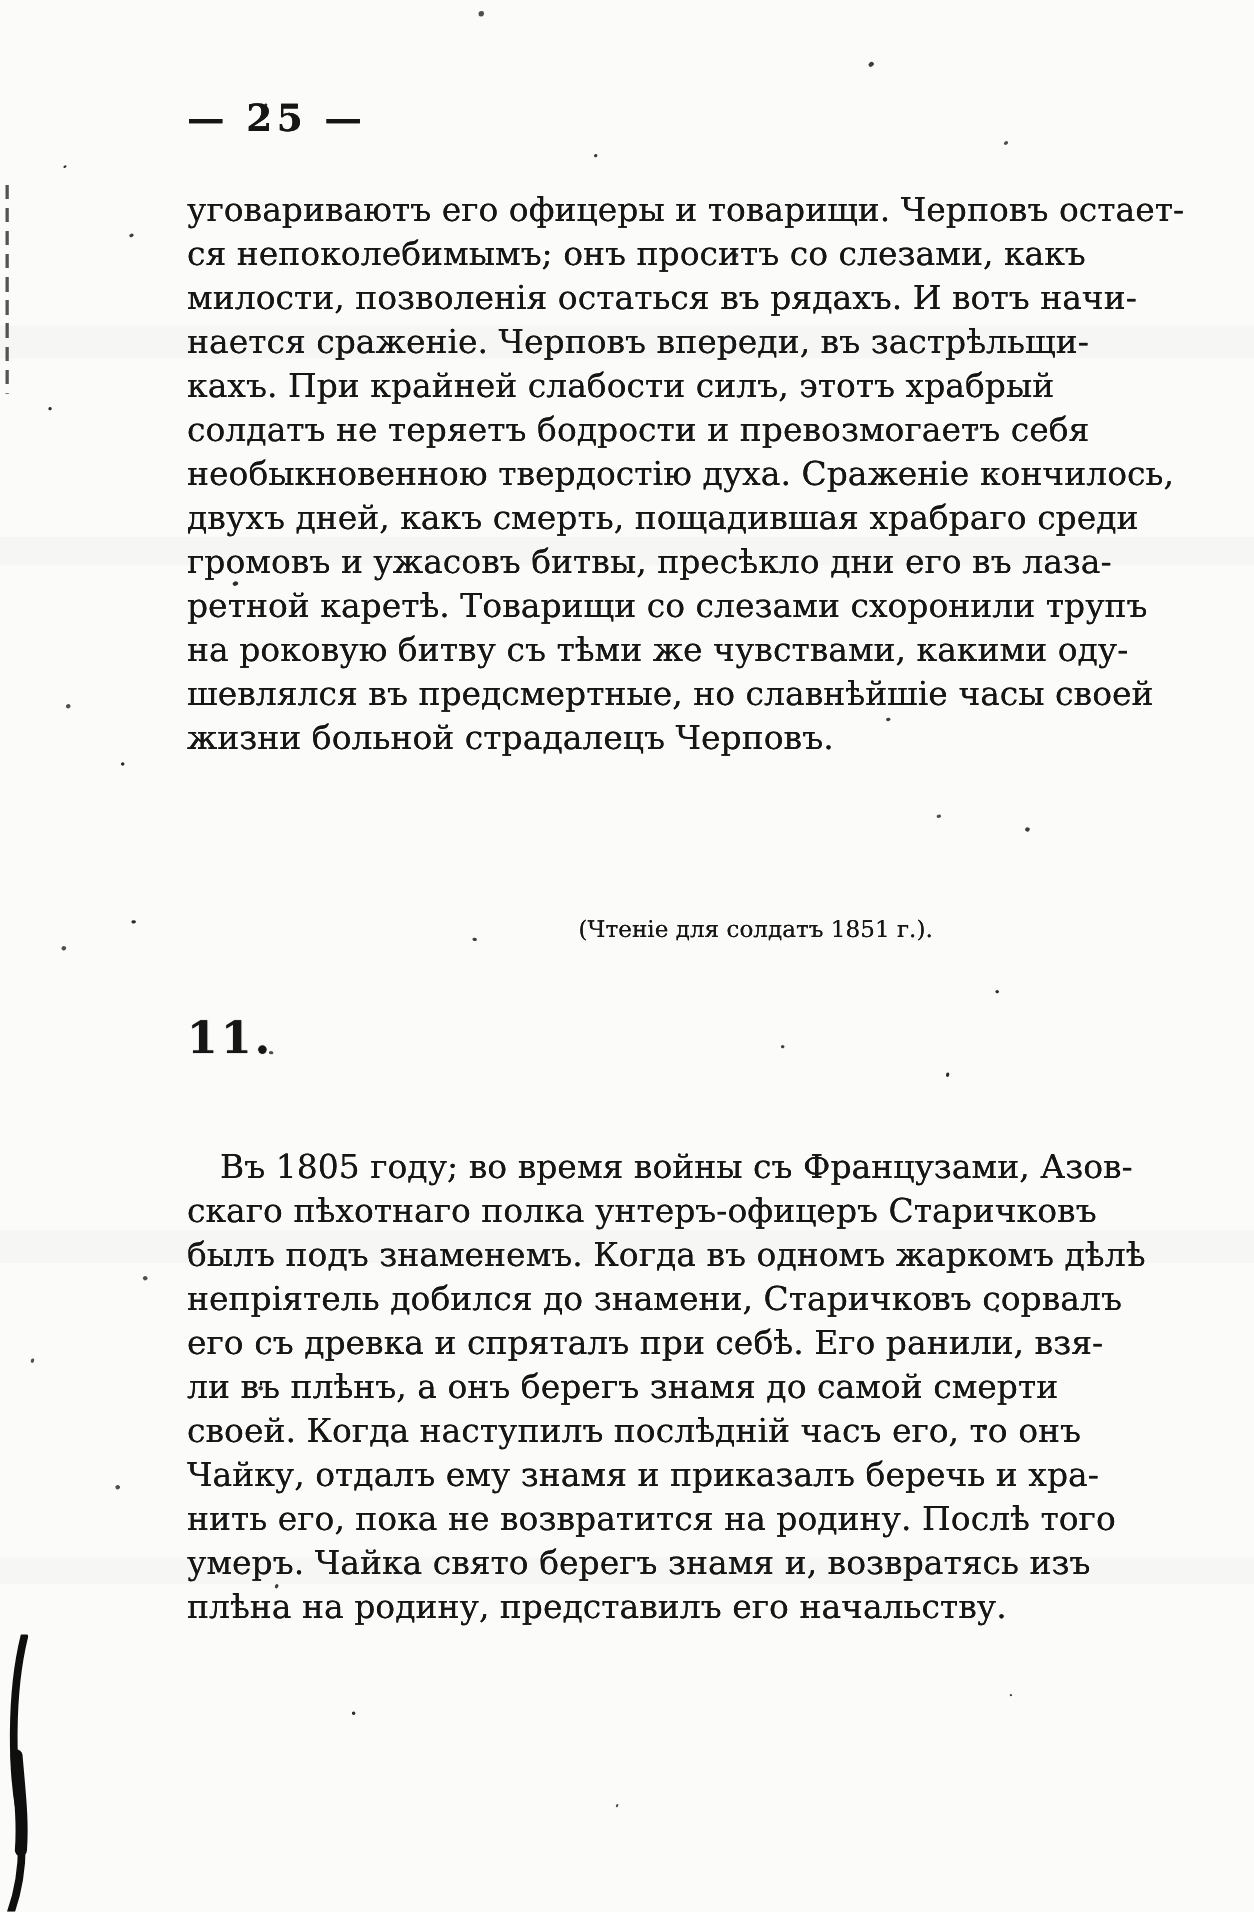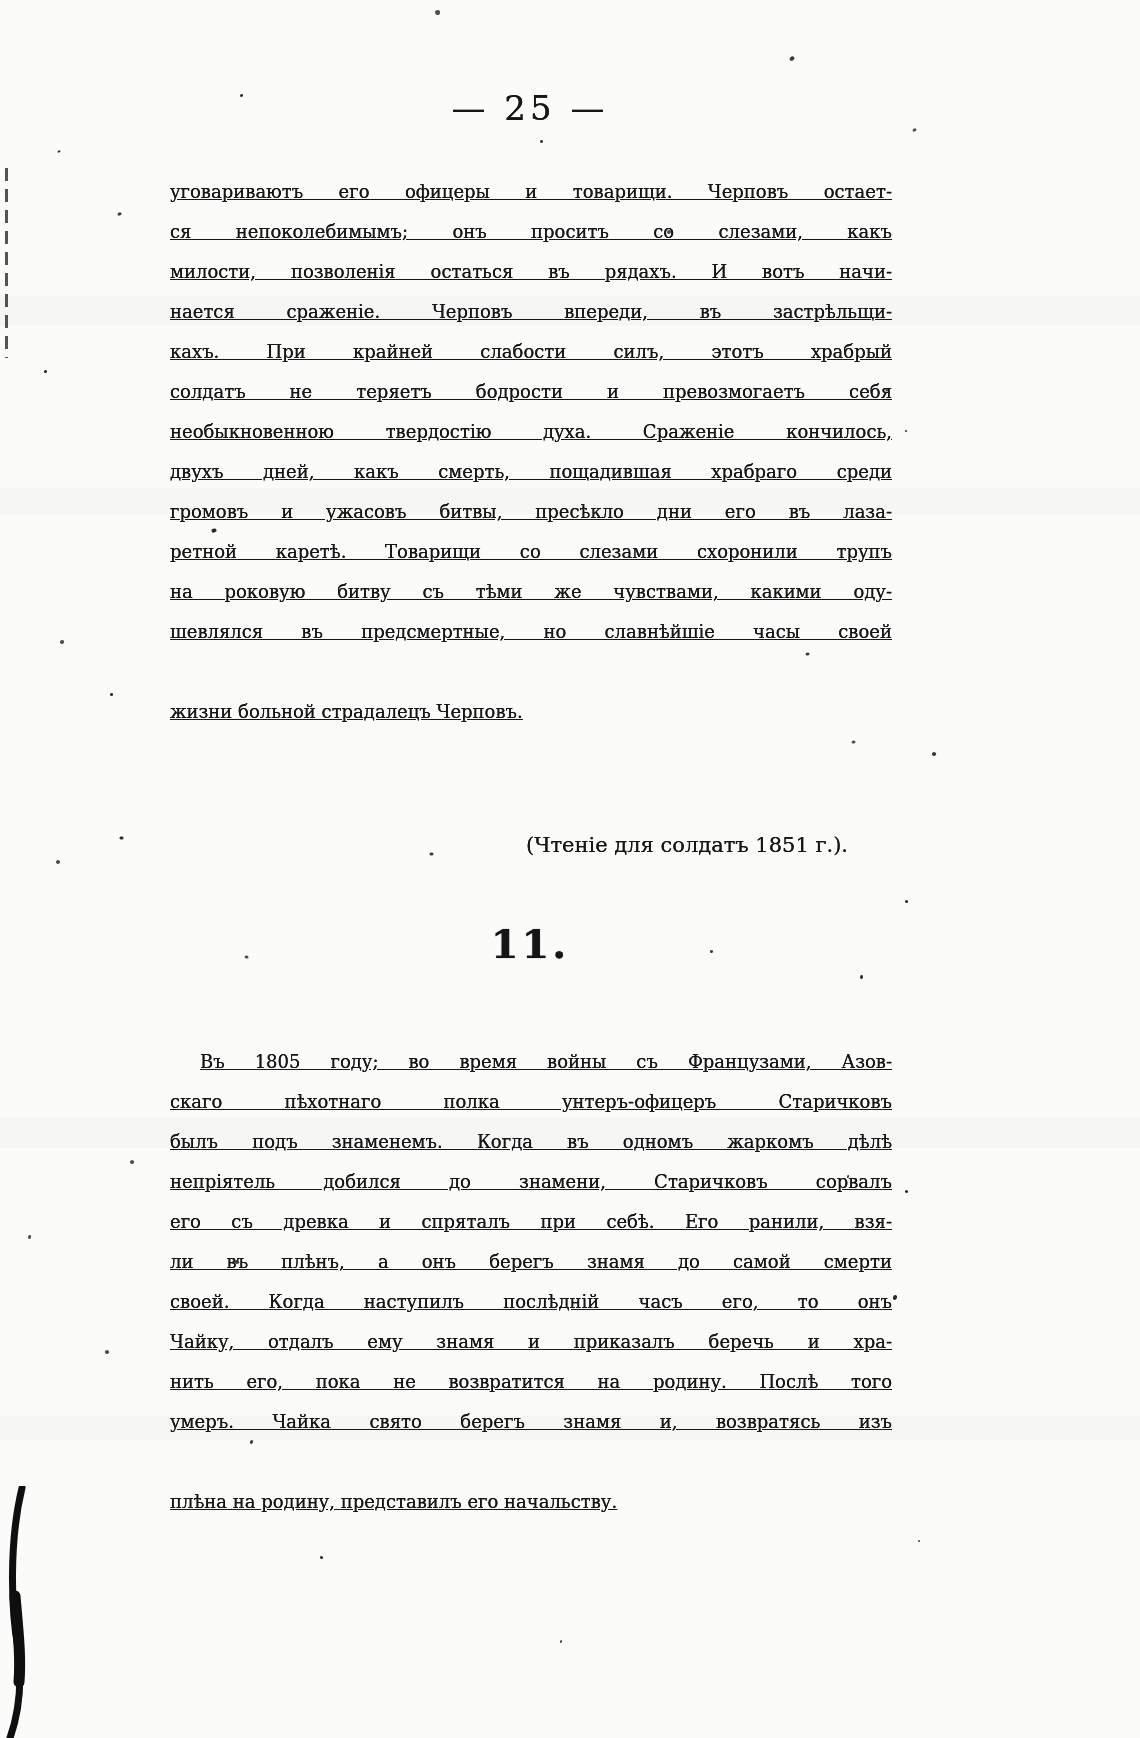--- a/index.html
+++ b/index.html
@@ -8,44 +8,43 @@
     position:relative;
     background:#fbfbf9;
     font-family:"DejaVu Serif", serif;
     color:#161616;
     overflow:hidden;
   }
   
   .band{position:absolute;left:0;width:100%;background:rgba(60,60,60,0.022);pointer-events:none;}
   .page-header{
     position:absolute;left:170px;top:88px;width:720px;
-    text-align:center;font-size:34px;font-weight:normal;
+    text-align:left;font-size:34px;font-weight:bold;
     letter-spacing:4px;
     text-shadow:0 0 0.6px currentColor;
   }
   .textcol{position:absolute;left:170px;width:722px;}
   .p1{top:172px;}
   .p2{top:1042px;}
   .tline{
-    height:40px;line-height:40px;font-size:18px;
+    height:40px;line-height:40px;font-size:30px;
     text-align:justify;text-align-last:justify;
     white-space:nowrap;
     text-shadow:0 0 0.55px currentColor;
-    text-decoration:underline;
   }
-  .tline.last{text-align-last:left;margin-top:40px;}
+  .tline.last{text-align-last:left;}
   .tline.indent{padding-left:30px;}
   .citation{
     position:absolute;left:186px;top:828px;width:662px;
     text-align:right;font-size:21px;line-height:34px;
     text-shadow:0 0 0.4px currentColor;
   }
   .section-heading{
     position:absolute;left:170px;top:920px;width:720px;
-    text-align:center;font-size:40px;font-weight:bold;
+    text-align:left;font-size:40px;font-weight:bold;
     letter-spacing:3px;
     text-shadow:0 0 0.8px currentColor;
   }
   .margin-line{
     position:absolute;left:5px;top:168px;width:3px;height:190px;
     background:repeating-linear-gradient(180deg,#2a2a2a 0 13px,transparent 13px 21px);
     opacity:.8;
   }
   .gutter-curve{position:absolute;left:0;top:1486px;}
   .speck{position:absolute;background:#151515;border-radius:60% 40% 55% 45%;}

